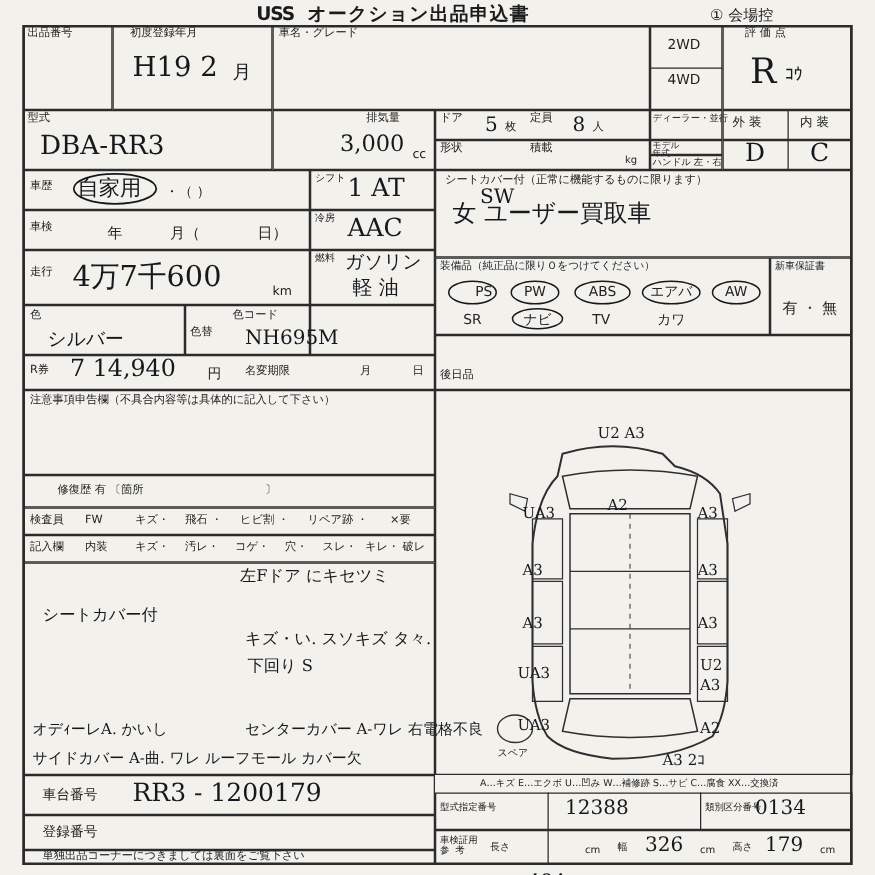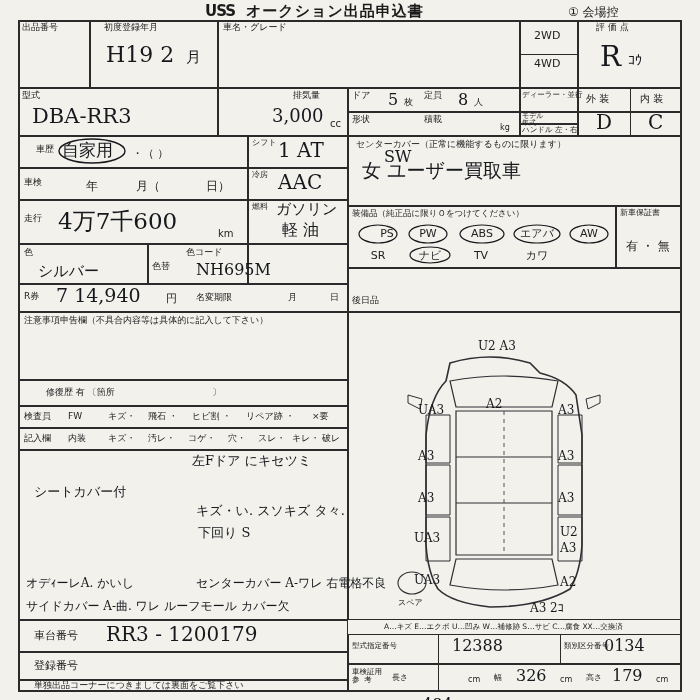--- a/index.html
+++ b/index.html
@@ -104,33 +104,33 @@
   <div class="lbl" style="left:522px;top:113px;font-size:7px;white-space:pre;">モデル
 年式</div>
   <div class="box" style="left:520px;top:124px;width:58px;height:12px;"></div>
   <div class="lbl" style="left:522px;top:126px;font-size:7.5px;">ハンドル 左・右</div>
 
   <div class="box" style="left:578px;top:112px;width:104px;height:24px;"></div>
   <div class="hand" style="left:596px;top:110px;font-size:20px;">D</div>
   <div class="hand" style="left:648px;top:110px;font-size:20px;">C</div>
 
   <div class="box" style="left:18px;top:136px;width:230px;height:32px;"></div>
-  <div class="lbl" style="left:24px;top:145px;margin-left:12px;">車歴</div>
+  <div class="lbl" style="left:24px;top:145px;">車歴</div>
   <div class="hand" style="left:62px;top:139px;font-size:17px;">自家用</div>
   <div class="lbl" style="left:132px;top:148px;font-size:11px;">・（              ）</div>
   <svg style="position:absolute;left:56px;top:136px;" width="72" height="30">
     <ellipse cx="36" cy="15" rx="33" ry="12" fill="none" stroke="#17181c" stroke-width="1.4"></ellipse>
   </svg>
 
   <div class="box" style="left:248px;top:136px;width:100px;height:32px;"></div>
   <div class="lbl" style="left:252px;top:139px;font-size:8px;">シフト</div>
   <div class="hand" style="left:278px;top:138px;font-size:20px;">1 AT</div>
 
   <div class="box" style="left:348px;top:136px;width:334px;height:70px;"></div>
-  <div class="lbl" style="left:356px;top:140px;font-size:9px;">センターカバー（正常に機能するものに限ります）</div>
+  <div class="lbl" style="left:356px;top:140px;font-size:9px;">シートカバー付（正常に機能するものに限ります）</div>
   <div class="hand" style="left:362px;top:158px;font-size:19px;">女 ユーザー買取車</div>
 
   <div class="box" style="left:18px;top:168px;width:230px;height:32px;"></div>
   <div class="lbl" style="left:24px;top:178px;">車検</div>
   <div class="lbl" style="left:86px;top:180px;font-size:12px;">年</div>
   <div class="lbl" style="left:136px;top:180px;font-size:12px;">月（</div>
   <div class="lbl" style="left:206px;top:180px;font-size:12px;">日）</div>
 
   <div class="box" style="left:248px;top:168px;width:100px;height:32px;"></div>
   <div class="lbl" style="left:252px;top:171px;font-size:8px;">冷房</div>

